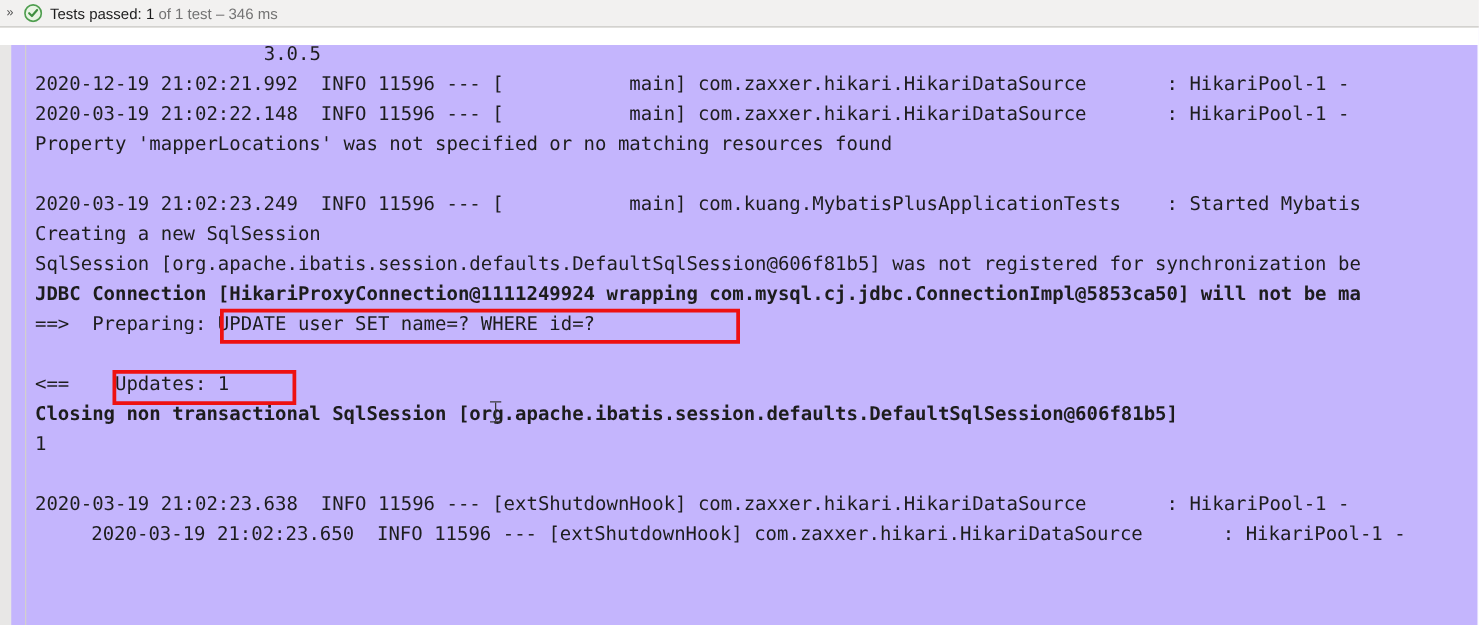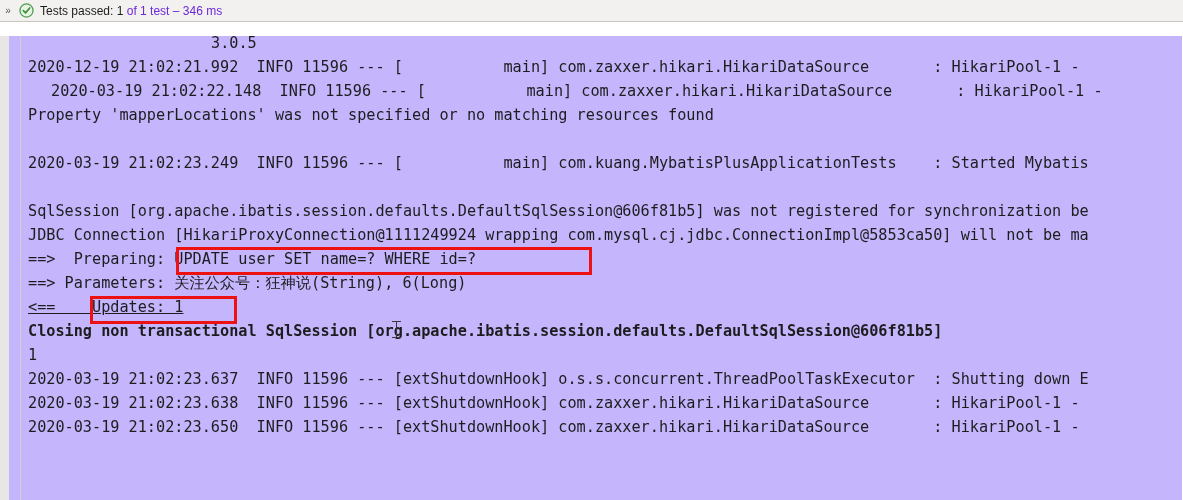--- a/index.html
+++ b/index.html
@@ -46,21 +46,21 @@
   .status-text {
     margin-left: 6px;
     color: #1d1d1d;
     white-space: pre;
   }
   .status-count {
     color: #1d1d1d;
     white-space: pre;
   }
   .status-dim {
-    color: #6d28d9;
+    color: #737373;
     white-space: pre;
   }
   .status-sp { white-space: pre; }
 
   
   #console-panel {
     position: absolute;
     left: 0; top: 36px;
     width: 1182px;
     height: 478px;
@@ -155,33 +155,32 @@
 
 <div id="console-panel">
   <div id="left-stripe"></div>
   <div id="gutter-divider"></div>
 
   <div id="console-output">
 
     <div class="log-line banner" style="top:-4px;">3.0.5</div>
 
     <div class="log-line" style="top:20px;">2020-12-19 21:02:21.992  INFO 11596 --- [           main] com.zaxxer.hikari.HikariDataSource       : HikariPool-1 -</div>
-    <div class="log-line" style="top:44px;margin-left:23px;">2020-03-19 21:02:22.148  INFO 11596 --- [           main] com.zaxxer.hikari.HikariDataSource       : HikariPool-1 -</div>
+    <div class="log-line" style="top:44px;">2020-03-19 21:02:22.148  INFO 11596 --- [           main] com.zaxxer.hikari.HikariDataSource       : HikariPool-1 -</div>
     <div class="log-line" style="top:68px;">Property 'mapperLocations' was not specified or no matching resources found</div>
     <div class="log-line" style="top:116px;text-align:right;">2020-03-19 21:02:23.249  INFO 11596 --- [           main] com.kuang.MybatisPlusApplicationTests    : Started Mybatis</div>
+    <div class="log-line" style="top:140px;">Creating a new SqlSession</div>
     <div class="log-line" style="top:164px;">SqlSession [org.apache.ibatis.session.defaults.DefaultSqlSession@606f81b5] was not registered for synchronization be</div>
-    <div class="log-line" style="top:188px;">JDBC Connection [HikariProxyConnection@1111249924 wrapping com.mysql.cj.jdbc.ConnectionImpl@5853ca50] will not be ma</div>
+    <div class="log-line" style="top:188px;font-weight:bold;">JDBC Connection [HikariProxyConnection@1111249924 wrapping com.mysql.cj.jdbc.ConnectionImpl@5853ca50] will not be ma</div>
     <div class="log-line" style="top:212px;">==&gt;  Preparing: UPDATE user SET name=? WHERE id=?</div>
-    <div class="log-line" style="top:236px;">==&gt; Parameters: 关注公众号：狂神说(String), 6(Long)</div>
-    <div class="log-line" style="top:260px;text-decoration:underline;">&lt;==    Updates: 1</div>
+    <div class="log-line" style="top:260px;">&lt;==    Updates: 1</div>
     <div class="log-line" style="top:284px;font-weight:bold;">Closing non transactional SqlSession [org.apache.ibatis.session.defaults.DefaultSqlSession@606f81b5]</div>
     <div class="log-line" style="top:308px;">1</div>
-    <div class="log-line" style="top:332px;">2020-03-19 21:02:23.637  INFO 11596 --- [extShutdownHook] o.s.s.concurrent.ThreadPoolTaskExecutor  : Shutting down E</div>
     <div class="log-line" style="top:356px;text-align:center;">2020-03-19 21:02:23.638  INFO 11596 --- [extShutdownHook] com.zaxxer.hikari.HikariDataSource       : HikariPool-1 -</div>
-    <div class="log-line" style="top:380px;">2020-03-19 21:02:23.650  INFO 11596 --- [extShutdownHook] com.zaxxer.hikari.HikariDataSource       : HikariPool-1 -</div>
+    <div class="log-line" style="top:380px;margin-left:45px;">2020-03-19 21:02:23.650  INFO 11596 --- [extShutdownHook] com.zaxxer.hikari.HikariDataSource       : HikariPool-1 -</div>
 
 
     <div class="annot-box" style="left:155px; top:211px; width:416px; height:28px;"></div>
     <div class="annot-box" style="left:69px; top:260px; width:147px; height:28px;"></div>
 
     <div id="text-caret" style="left:371px; top:285px;">
       <div class="cap-t"></div>
         <div class="bar"></div>
         <div class="cap-b"></div>
     </div>

